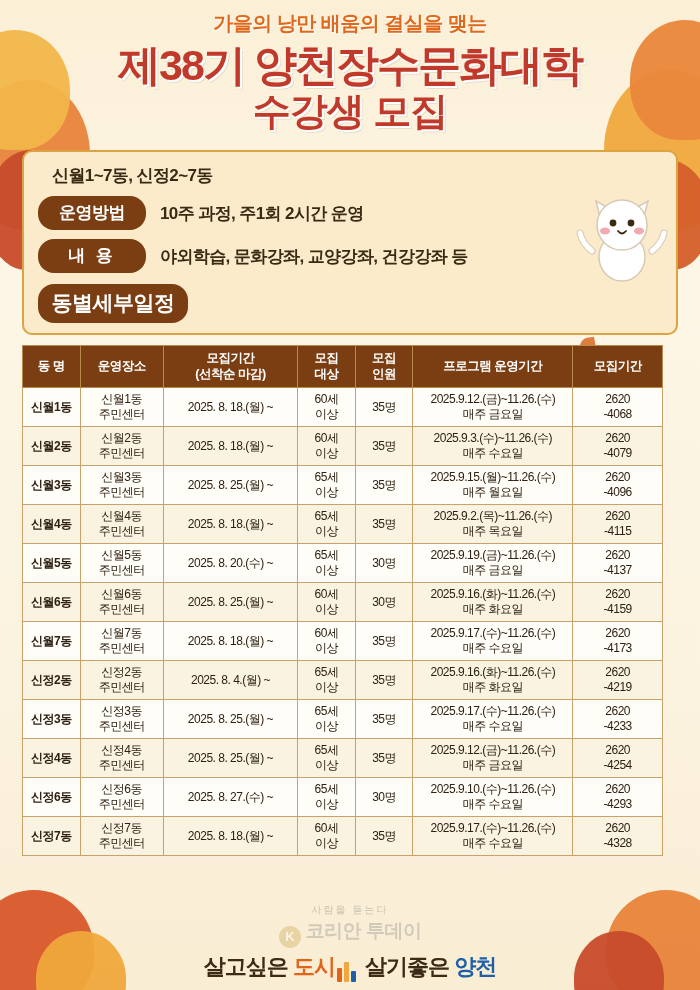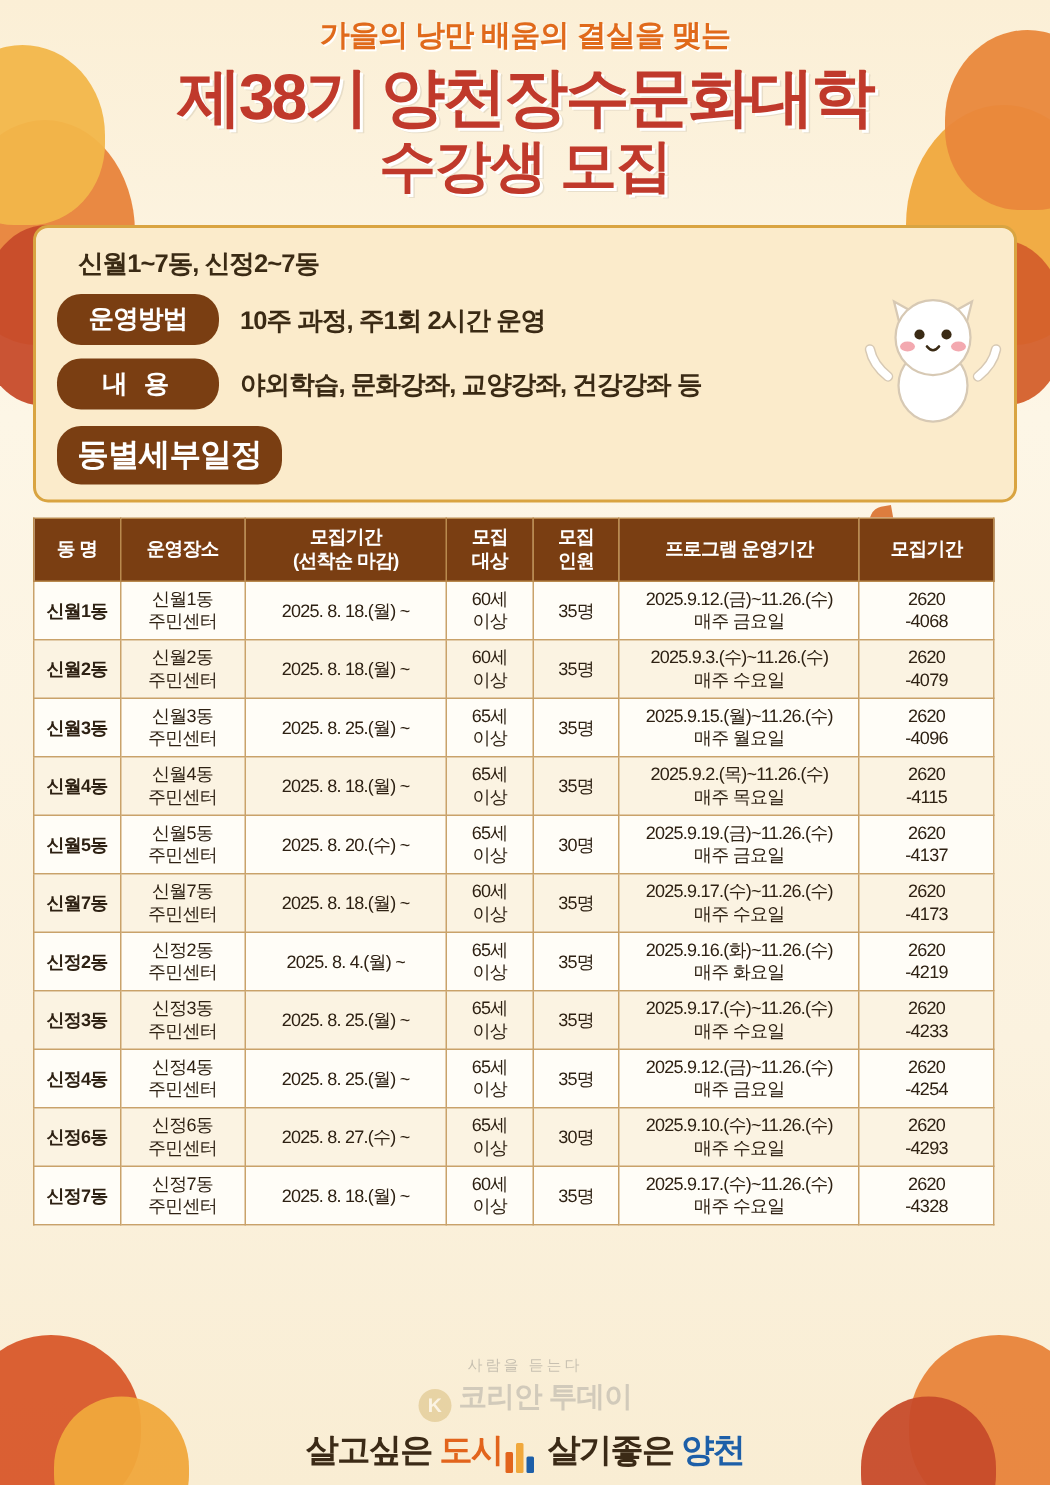--- a/index.html
+++ b/index.html
@@ -390,20 +390,33 @@
             <td>2025. 8. 20.(수) ~</td>
             <td>65세
 이상</td>
             <td>30명</td>
             <td>2025.9.19.(금)~11.26.(수)
 매주 금요일</td>
             <td>2620
 -4137</td>
           </tr>
         <tr>
+            <td class="dong">신월6동</td>
+            <td>신월6동
+주민센터</td>
+            <td>2025. 8. 25.(월) ~</td>
+            <td>60세
+이상</td>
+            <td>30명</td>
+            <td>2025.9.16.(화)~11.26.(수)
+매주 화요일</td>
+            <td>2620
+-4159</td>
+          </tr>
+        <tr>
             <td class="dong">신월7동</td>
             <td>신월7동
 주민센터</td>
             <td>2025. 8. 18.(월) ~</td>
             <td>60세
 이상</td>
             <td>35명</td>
             <td>2025.9.17.(수)~11.26.(수)
 매주 수요일</td>
             <td>2620

